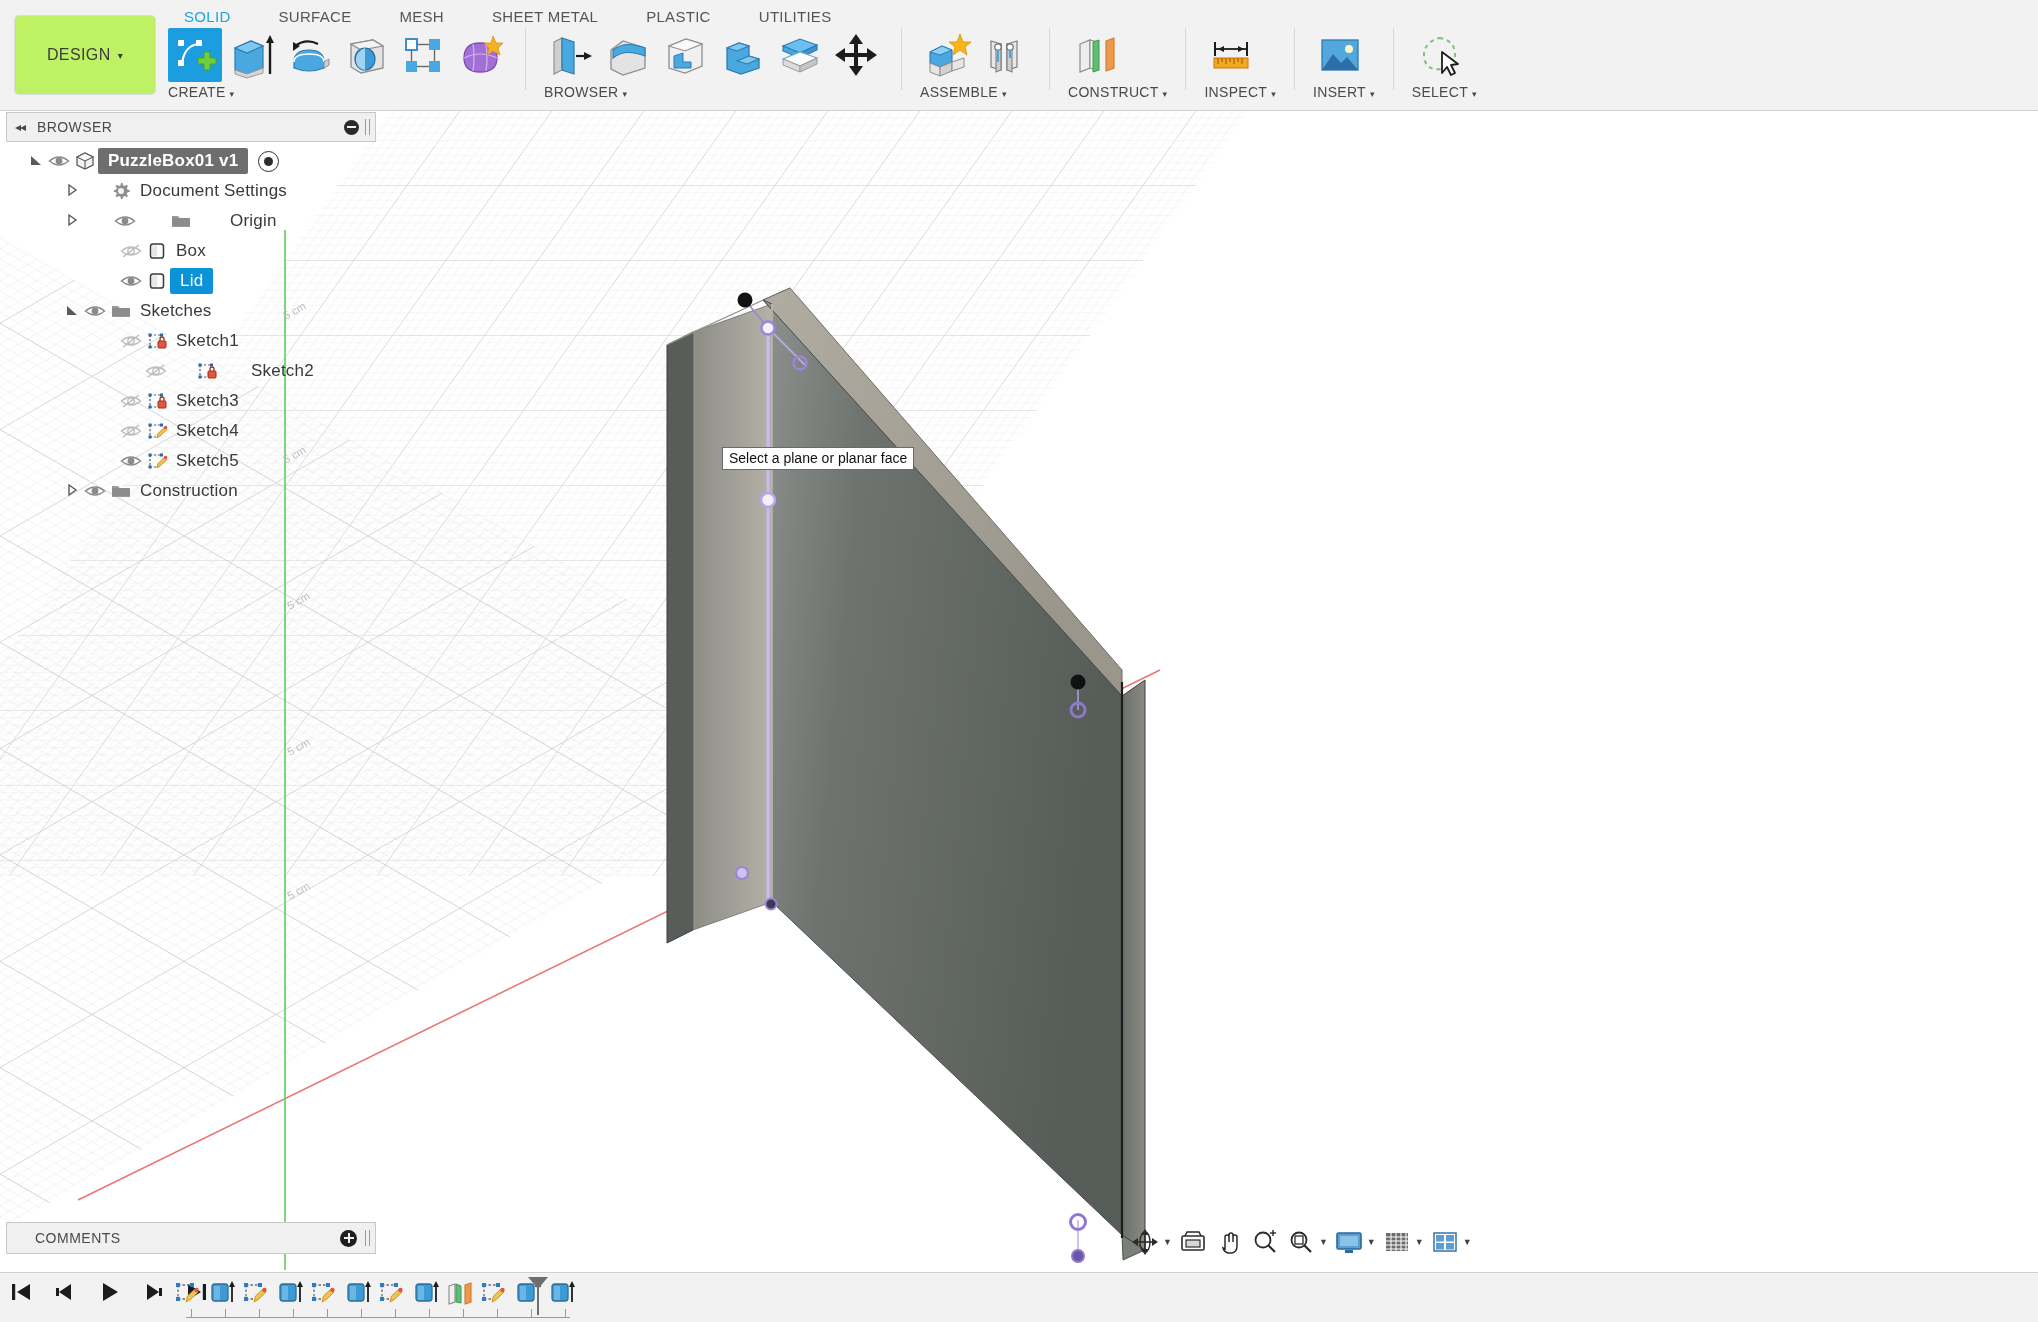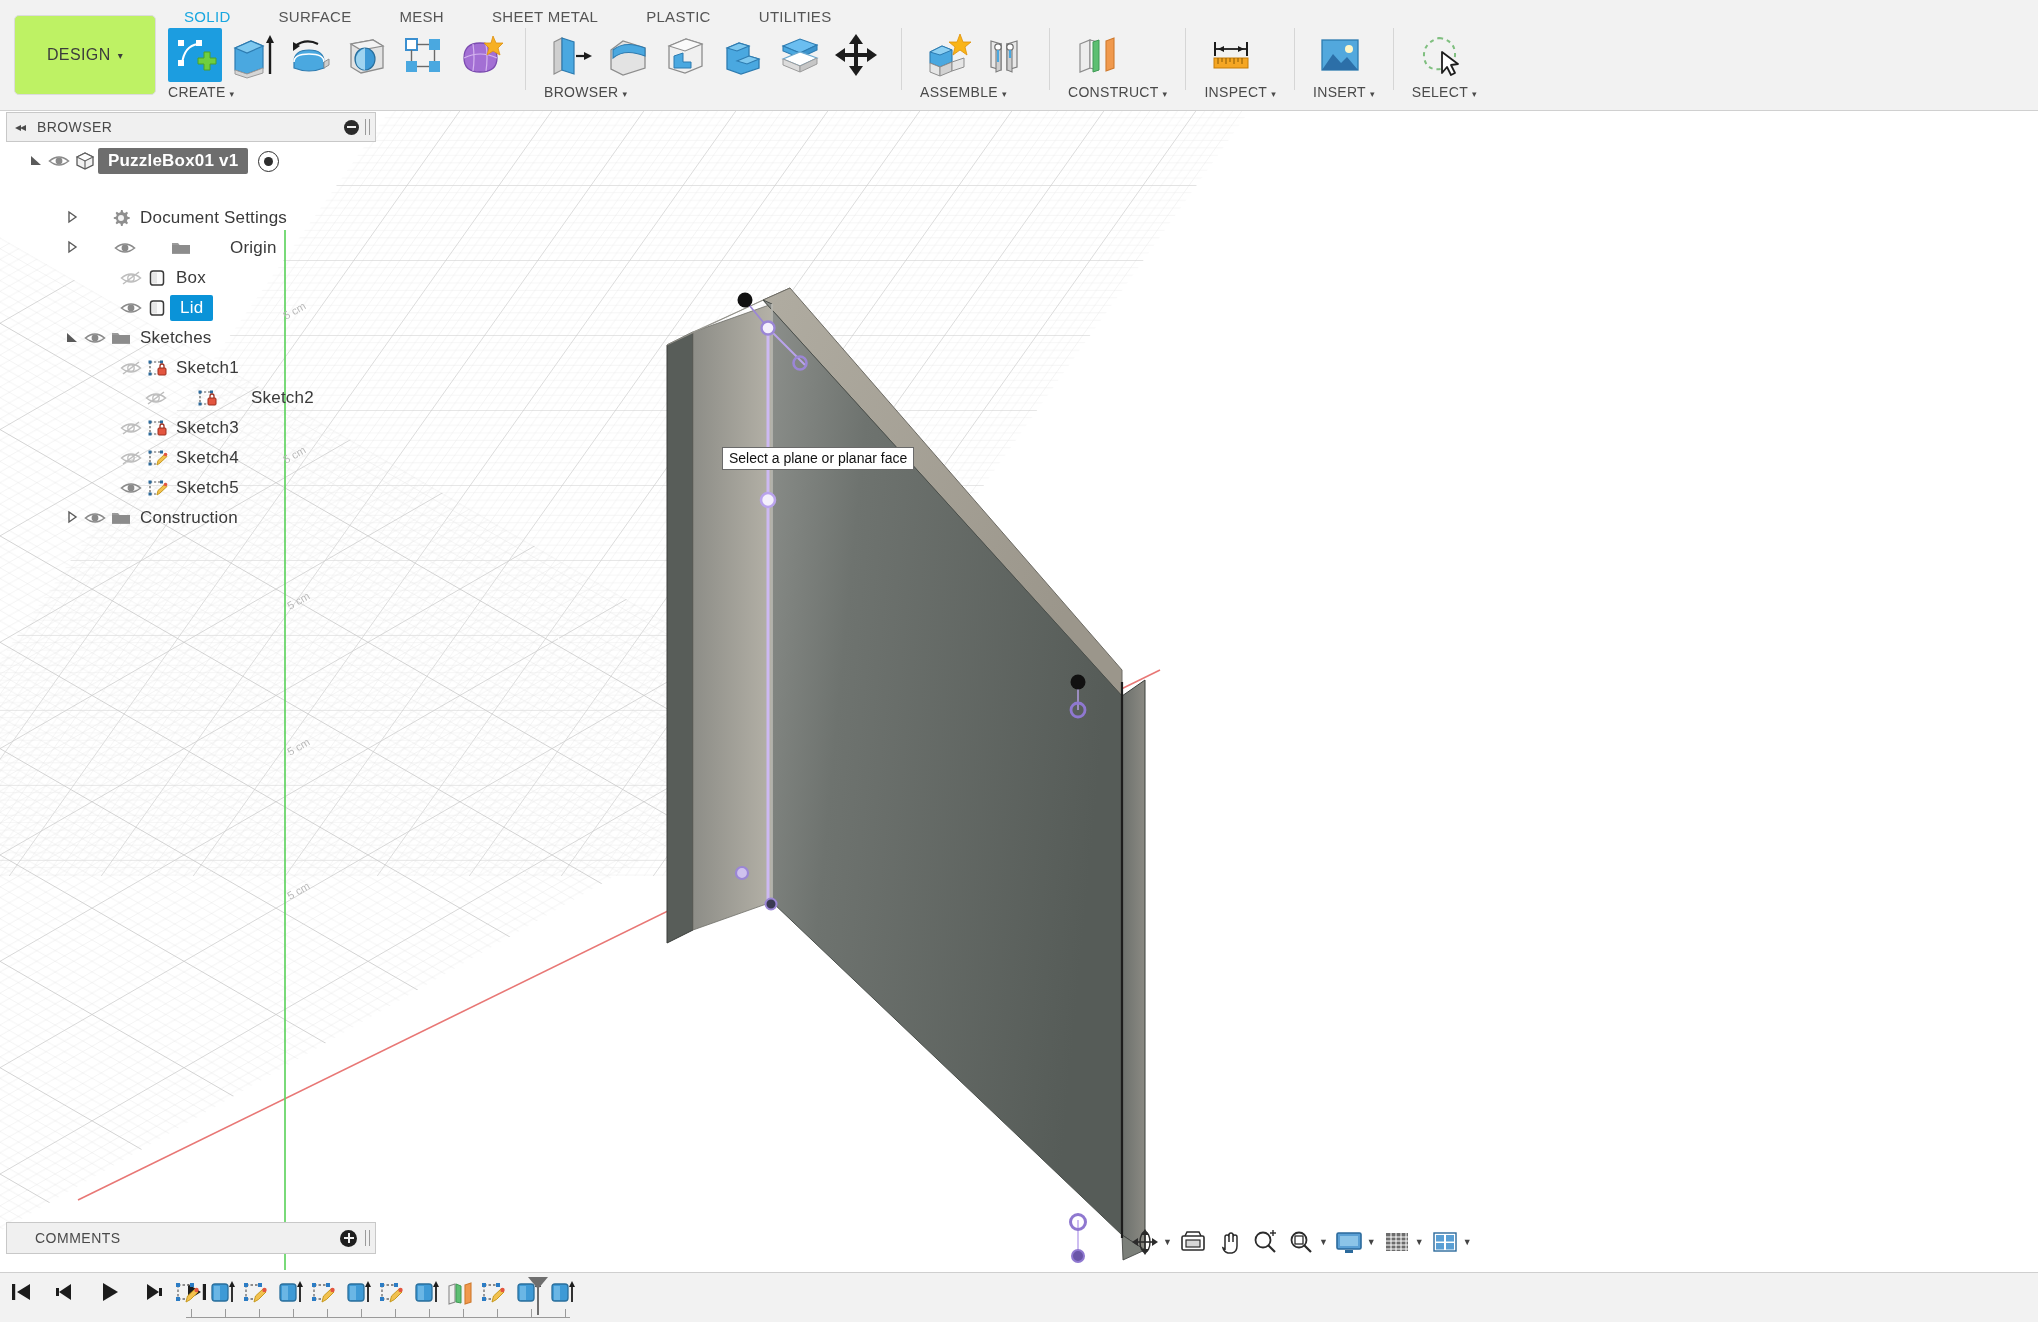--- a/index.html
+++ b/index.html
@@ -484,21 +484,21 @@
             <polygon points="3,7 11,3 19,7 19,15 11,19 3,15" fill="#f2f2f2" stroke="#5a5a5a" stroke-width="1.3"></polygon>
             <polygon points="3,7 11,3 19,7 11,11" fill="#fdfdfd" stroke="#5a5a5a" stroke-width="1.1"></polygon>
             <line x1="11" y1="11" x2="11" y2="19" stroke="#5a5a5a" stroke-width="1.1"></line>
           </svg>
         </span>
         <span class="lbl">PuzzleBox01 v1</span>
         <span class="radio">
           <i></i>
         </span>
       </div>
-      <div class="row" style="padding-left: 56px; margin-top: 27px;">
+      <div class="row" style="padding-left: 56px;">
         <div class="bgchip" style="left: 106px; width: 268px;"></div>
         <span class="twisty"><svg width="14" height="14" viewBox="0 0 14 14">
             <polygon points="4,2 11,7 4,12" fill="none" stroke="#5a5a5a" stroke-width="1.4"></polygon>
           </svg></span>
         <span class="eye"></span>
         <span class="ti">
           <svg width="22" height="22" viewBox="0 0 22 22">
             <path d="M11 3 l1.6 0 .5 2.2 1.8 .8 1.9-1.2 1.2 1.2-1.2 1.9 .8 1.8 2.2 .5 0 1.6-2.2 .5-.8 1.8 1.2 1.9-1.2 1.2-1.9-1.2-1.8 .8-.5 2.2-1.6 0-.5-2.2-1.8-.8-1.9 1.2-1.2-1.2 1.2-1.9-.8-1.8-2.2-.5 0-1.6 2.2-.5 .8-1.8-1.2-1.9 1.2-1.2 1.9 1.2 1.8-.8z" fill="#8f8f8f"></path>
             <circle cx="11" cy="11" r="3" fill="#f3f3f3"></circle>
           </svg>

